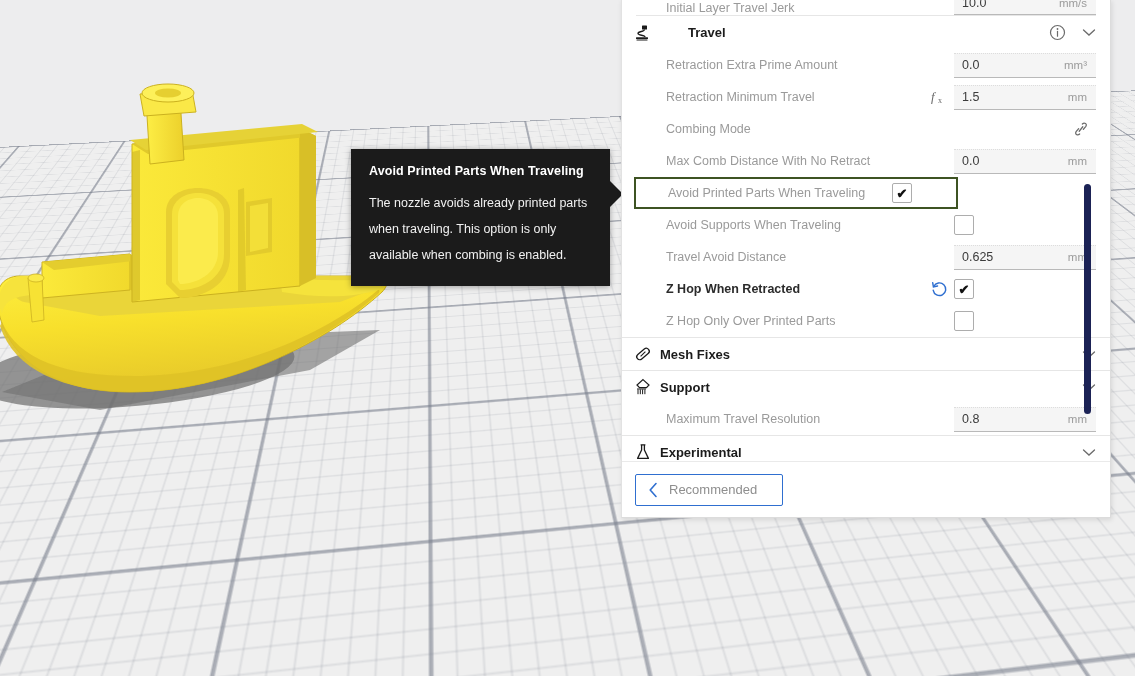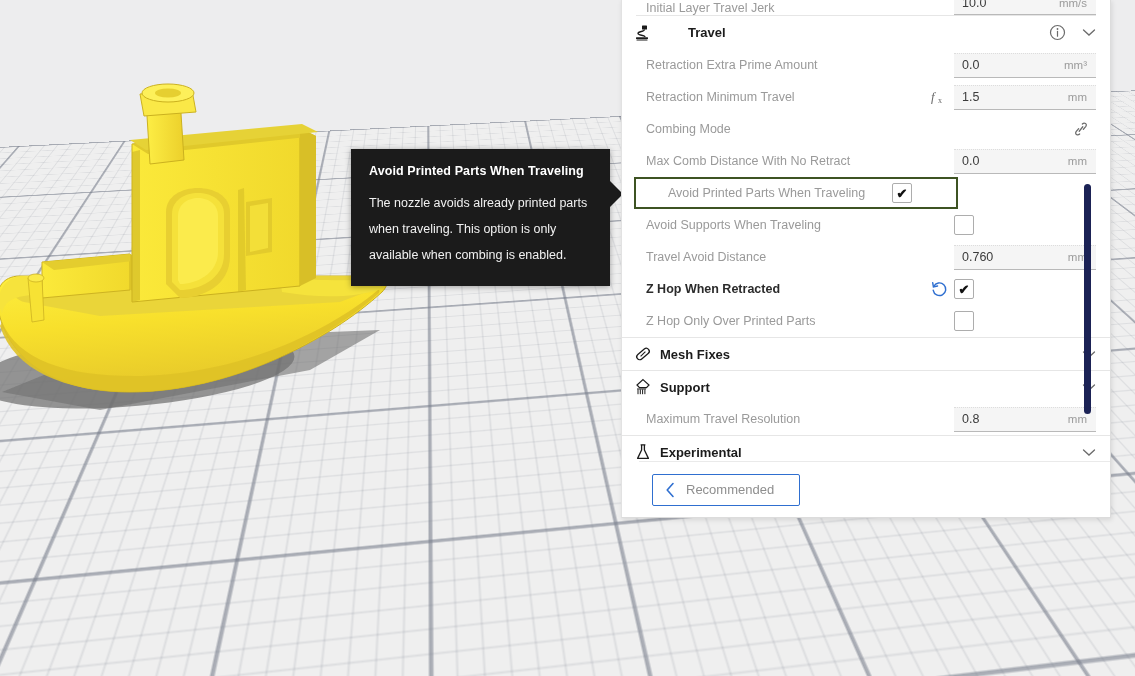--- a/index.html
+++ b/index.html
@@ -102,21 +102,21 @@
     bottom: 56px;
     overflow: hidden;
   }
   .rows { padding: 0 0 0 0; }
 
   .srow {
     position: relative;
     height: 32px;
     display: flex;
     align-items: center;
-    padding: 0 14px 0 24px;
+    padding: 0 14px 0 44px;
     box-sizing: border-box;
     justify-content: center;
   }
   .srow.cut { height: 16px; align-items: flex-end; overflow:hidden; }
 
   .srow .lbl {
     flex: 1;
     font-size: 12.5px;
     color: #9a9a9a;
     white-space: nowrap;
@@ -241,21 +241,20 @@
   .panel-bottom {
     position: absolute;
     left: 0; right: 0; bottom: 0;
     height: 56px;
     background: #ffffff;
     border-top: 1px solid #eaeaea;
     display: flex;
     align-items: center;
     padding-left: 13px;
     box-sizing: border-box;
-    margin-left: 17px;
   }
   #recommended-button {
     height: 32px;
     min-width: 148px;
     border: 1px solid #2f6fd0;
     background: #ffffff;
     border-radius: 2px;
     display: flex;
     align-items: center;
     gap: 10px;
@@ -493,21 +492,21 @@
           <div class="icon-slot"></div>
           <div class="cbox-holder">
             <div class="cbox"></div>
           </div>
         </div>
 
         <div class="srow">
           <div class="lbl">Travel Avoid Distance</div>
           <div class="icon-slot"></div>
           <div class="field">
-            <span class="val">0.760</span>
+            <span class="val">0.625</span>
             <span class="unit">mm</span>
           </div>
         </div>
 
         <div class="srow italic">
           <div class="lbl">Z Hop When Retracted</div>
           <div class="icon-slot">
             <svg width="18" height="18" viewBox="0 0 20 20" fill="none" stroke="#2f6fd0" stroke-width="1.6" stroke-linecap="round">
               <path d="M4.2 7.2 A7 7 0 1 1 3.6 11.4"></path>
               <path d="M3 3 L3.8 7.6 L8.4 6.6"></path>

